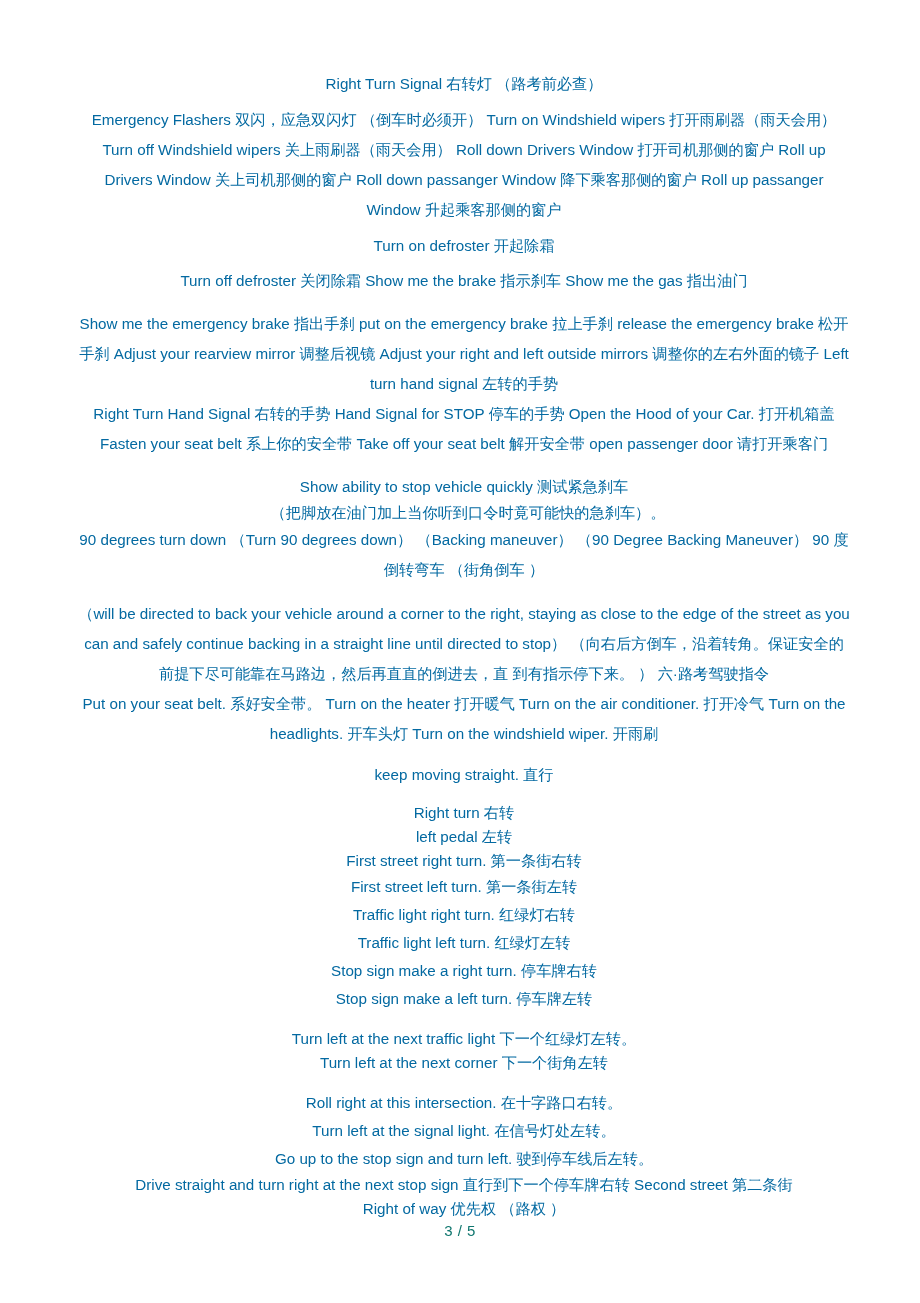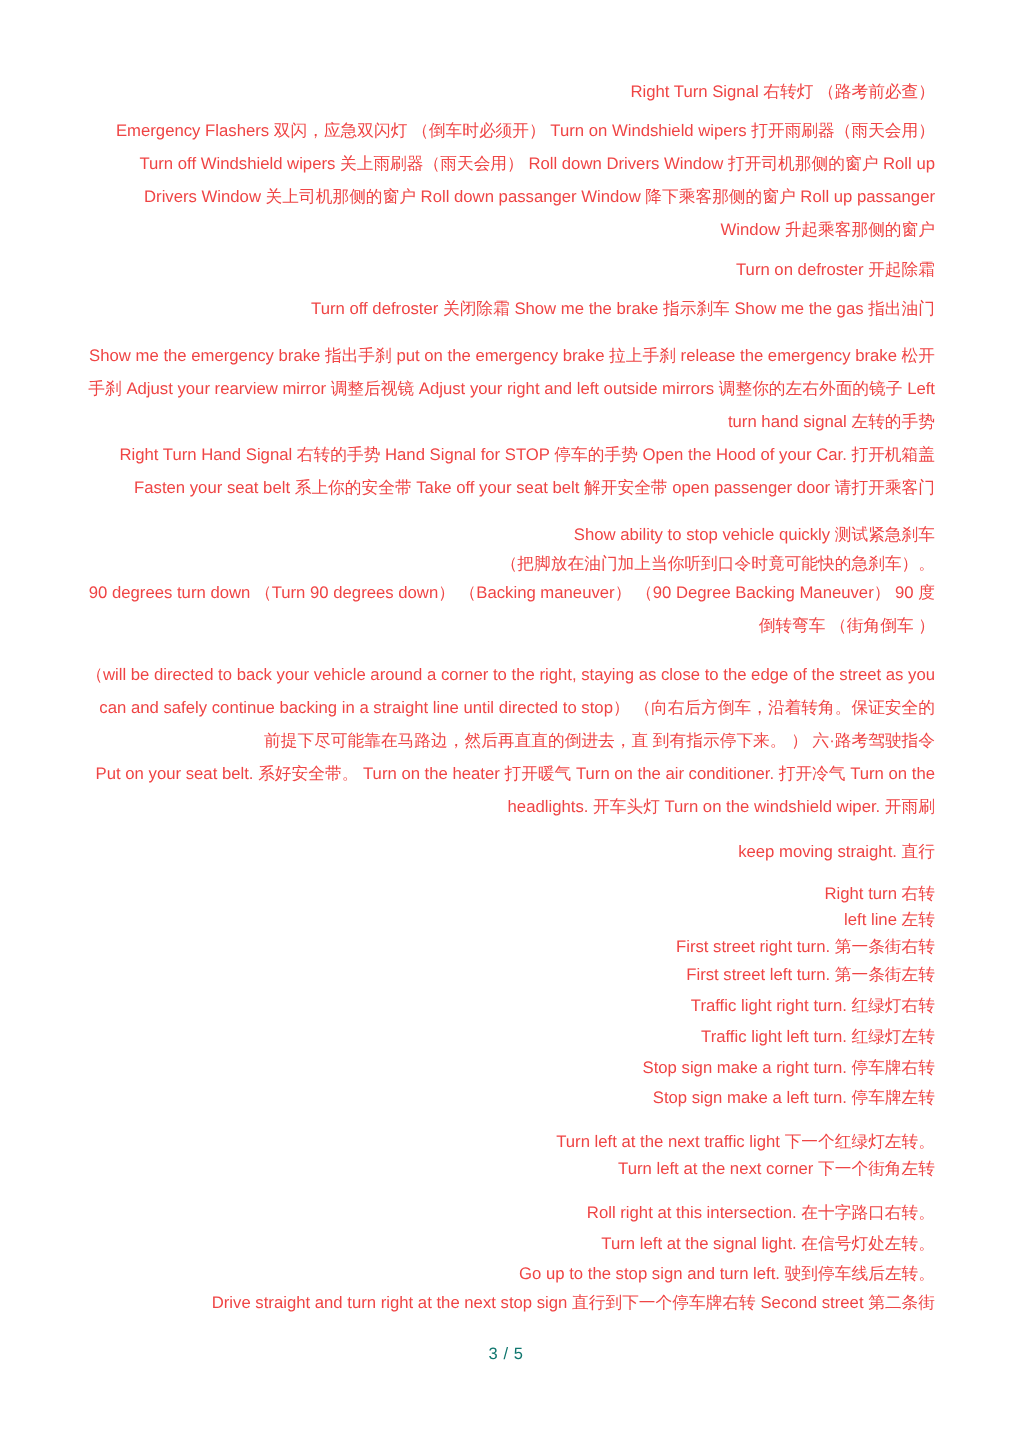--- a/index.html
+++ b/index.html
@@ -25,22 +25,22 @@
   #content {
     position: absolute;
     left: 78px;
     top: 70px;
     width: 772px;
   }
   .para {
     margin: 0;
     font-size: 15.2px;
     line-height: 28px;
-    text-align: right;
-    color: #ef4444;
+    text-align: center;
+    color: #0369a1;
     word-wrap: break-word;
   }
   
   .tight { margin-bottom: 0; }
   
   .gap-s { margin-bottom: 7px; }
   .gap-m { margin-bottom: 14px; }
 
   .lh-wide { line-height: 30px; }
   .lh-narrow { line-height: 24px; }
@@ -86,21 +86,21 @@
 
     <p class="para lh-wide tight">（will be directed to back your vehicle around a corner to the right, staying as close to the edge of the street as you can and safely continue backing in a straight line until directed to stop） （向右后方倒车，沿着转角。保证安全的前提下尽可能靠在马路边，然后再直直的倒进去，直 到有指示停下来。 ） 六·路考驾驶指令</p>
 
     <p class="para lh-wide gap-m">Put on your seat belt. 系好安全带。 Turn on the heater 打开暖气 Turn on the air conditioner. 打开冷气 Turn on the headlights. 开车头灯 Turn on the windshield wiper. 开雨刷</p>
 
 
     <p class="para lh-narrow gap-m">keep moving straight. 直行</p>
 
     <p class="para lh-narrow tight">Right turn 右转</p>
 
-    <p class="para lh-narrow tight">left line 左转</p>
+    <p class="para lh-narrow tight">left pedal 左转</p>
 
     <p class="para lh-narrow tight">First street right turn. 第一条街右转</p>
 
     <p class="para tight">First street left turn. 第一条街左转</p>
 
     <p class="para tight">Traffic light right turn. 红绿灯右转</p>
 
     <p class="para tight">Traffic light left turn. 红绿灯左转</p>
 
     <p class="para tight">Stop sign make a right turn. 停车牌右转</p>
@@ -112,18 +112,19 @@
     <p class="para lh-narrow gap-m">Turn left at the next corner 下一个街角左转</p>
 
     <p class="para tight">Roll right at this intersection. 在十字路口右转。</p>
 
     <p class="para tight">Turn left at the signal light. 在信号灯处左转。</p>
 
     <p class="para tight">Go up to the stop sign and turn left. 驶到停车线后左转。</p>
 
     <p class="para lh-narrow tight">Drive straight and turn right at the next stop sign 直行到下一个停车牌右转 Second street 第二条街</p>
 
+    <p class="para lh-narrow tight">Right of way 优先权 （路权 ）</p>
 
   </div>
 
   <div id="footer">3 / 5</div>
 
 </div>
 
 </body></html>

